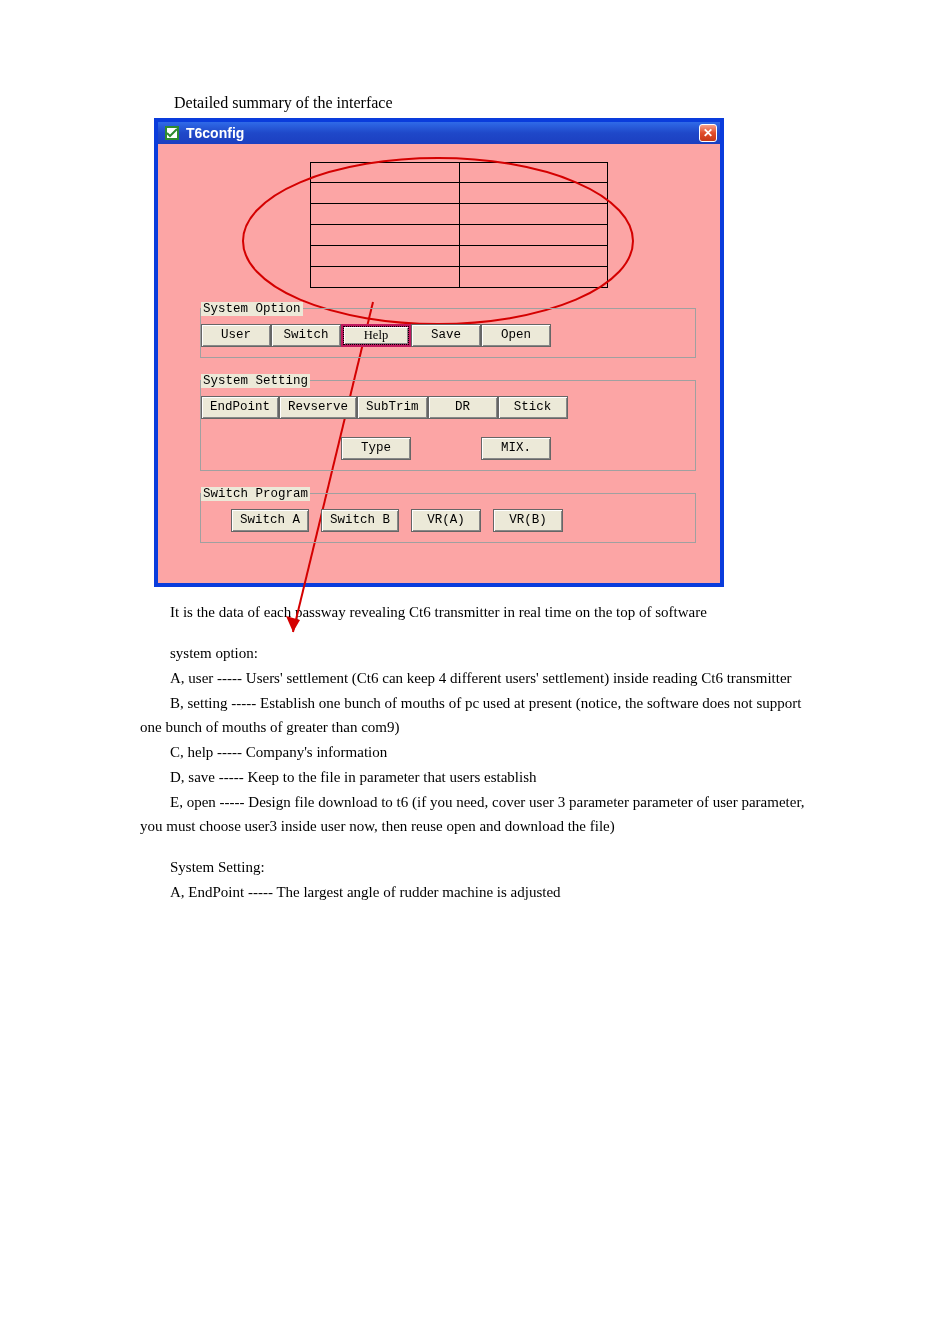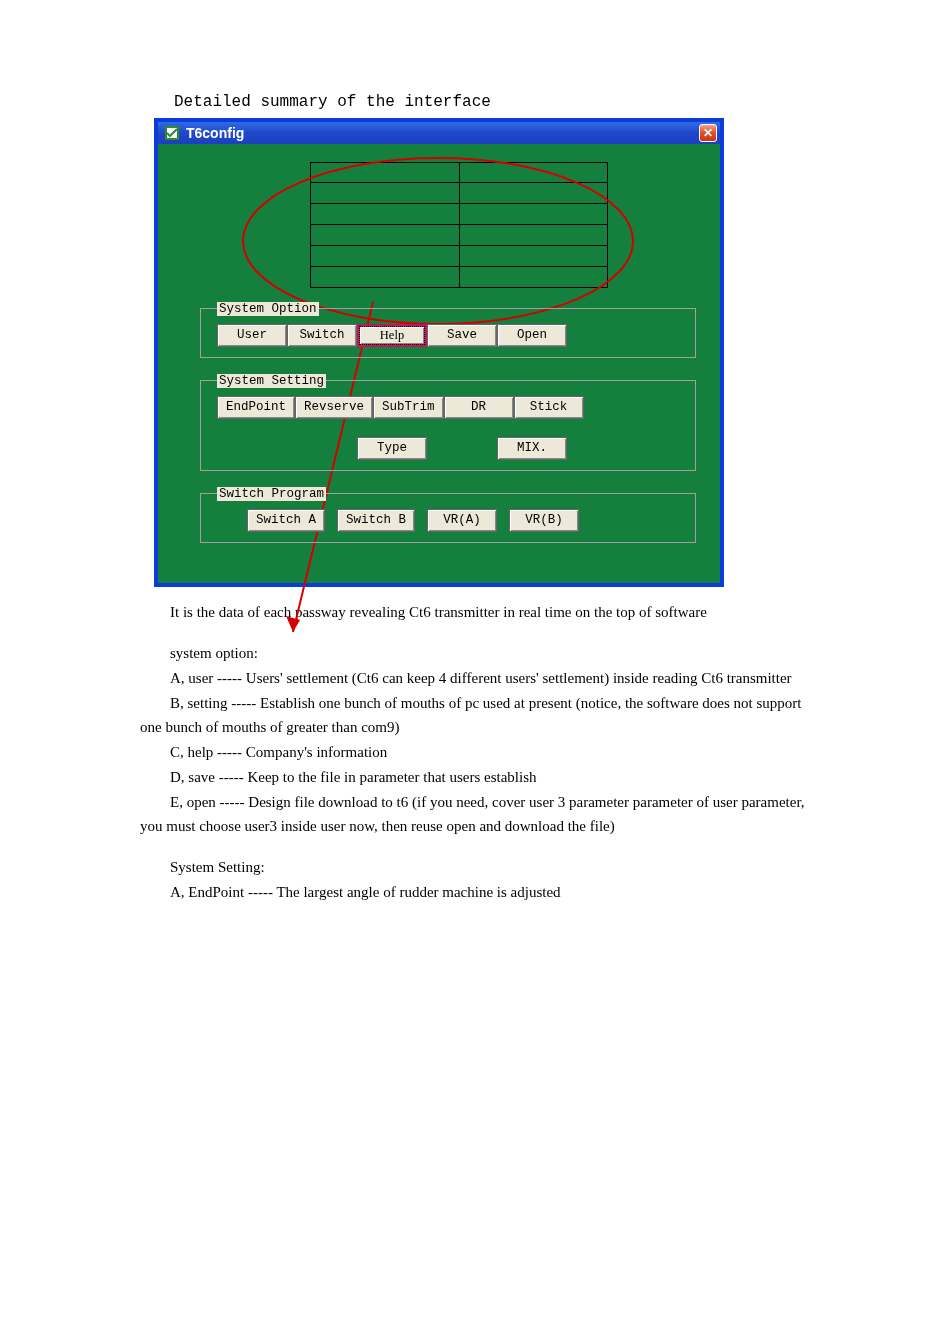--- a/index.html
+++ b/index.html
@@ -7,29 +7,28 @@
       width: 945px;
       background: #fff;
       font-family: "Times New Roman", serif;
       font-size: 16px;
       color: #000;
       padding: 90px 0 0 0;
     }
     .summary {
       padding: 0 92px 0 174px;
       line-height: 1.6;
-      font-family: Liberation Mono, monospace;
     }
     .summary p { margin-bottom: 2px; }
 
     .app-window {
       margin: 0 0 6px 154px;
       width: 570px;
       border: 4px solid #0a3cdc;
-      background: #15803d;
+      background: #fca5a5;
       position: relative;
     }
     .titlebar {
       height: 22px;
       background: linear-gradient(to bottom, #2f6ae8 0%, #1f48c9 50%, #1c3fc0 100%);
       display: flex;
       align-items: center;
       padding: 0 4px 0 6px;
       color: #fff;
       font-family: Arial, sans-serif;
@@ -80,21 +79,21 @@
     
     .red-annot {
       position: absolute;
       top: 0; left: 0;
       pointer-events: none;
     }
 
     fieldset {
       border: 1px solid #a0a0a0;
       margin: 10px 0 16px 0;
-      padding: 8px 12px 10px 16px;
+      padding: 8px 12px 10px 0;
       position: relative;
     }
     legend {
       padding: 0 2px;
       font-size: 12.5px;
       background: #ece9d8;
     }
     .btn-row { display: flex; flex-wrap: wrap; }
     .btn-row.spread { justify-content: flex-start; }
     .ss-row2 { margin-top: 18px; }

